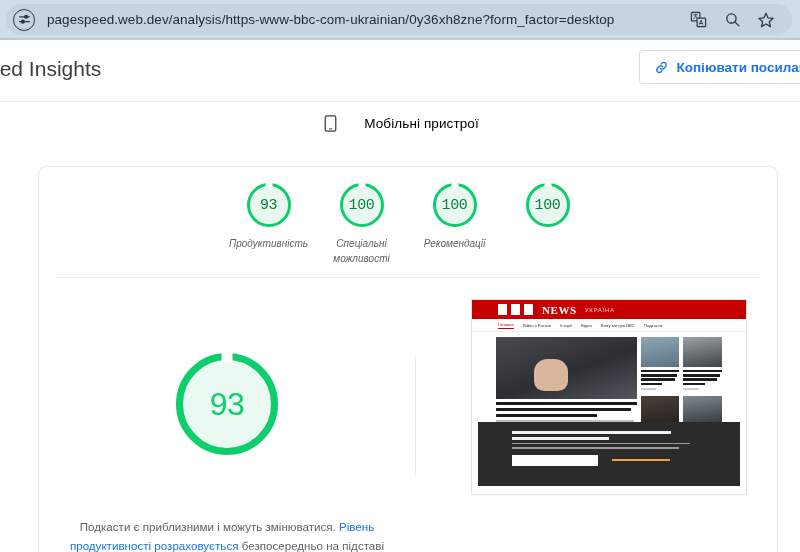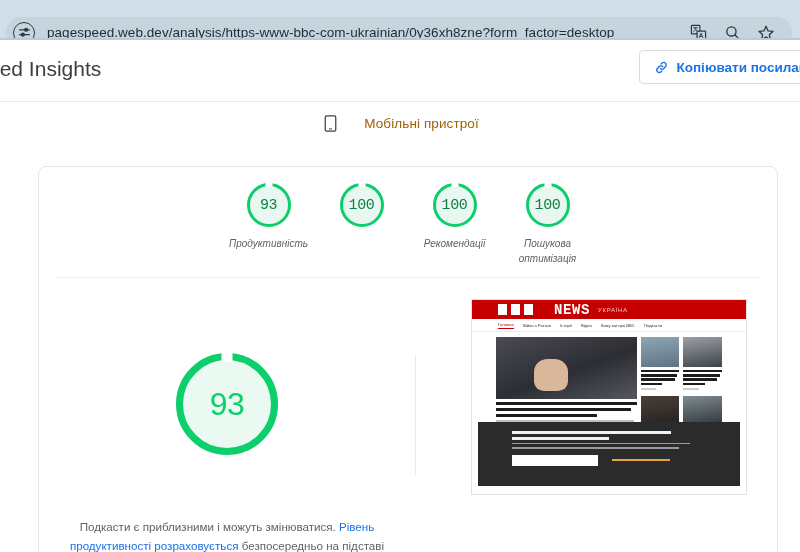--- a/index.html
+++ b/index.html
@@ -9,21 +9,21 @@
     background: #ffffff;
     overflow: hidden;
   }
 
   
   .browser-chrome {
     position: absolute; left: 0; top: 0; width: 800px; height: 38px;
     background: #cfdee7;
   }
   .omnibox {
-    position: absolute; left: 6px; top: 17px; width: 786px; height: 31px;
+    position: absolute; left: 6px; top: 4px; width: 786px; height: 31px;
     background: #c5d4dd; border-radius: 16px;
     display: flex; align-items: center; justify-content: center;
   }
   .site-tune-icon {
     width: 22px; height: 22px; margin-left: 7px; flex: 0 0 auto;
     border-radius: 50%; border: 1.6px solid #2b3a42;
     display: flex; align-items: center; justify-content: center;
   }
   .site-tune-icon svg { display: block; }
   .url-text {
@@ -68,21 +68,21 @@
     position: relative; height: 44px;
     display: flex; align-items: flex-start; justify-content: center;
     gap: 36px; padding-top: 6px;
   }
   .tab {
     display: flex; align-items: center; gap: 9px;
     font-size: 13.5px; padding: 6px 4px 0 4px; cursor: pointer;
     position: relative;
   }
   .tab .tab-label { font-weight: 500; letter-spacing: .1px; }
-  .tab.inactive .tab-label { color: #a16207; margin-left: 16px; }
+  .tab.inactive .tab-label { color: #000000; margin-left: 16px; }
   .tab.active .tab-label { color: #1a73e8; }
   .tab .tab-underline {
     position: absolute; left: -6px; right: -6px; bottom: -14px;
     height: 3px; background: #1a73e8; border-radius: 2px;
   }
   .tab-icon { width: 18px; height: 18px; display:flex; align-items:center; justify-content:center; }
 
   
   .card {
     position: absolute; left: 38px; top: 126px;
@@ -169,22 +169,22 @@
     background: #ffffff;
     border: 1px solid #e2e2e2;
     overflow: hidden;
   }
   .bbc-bar {
     height: 19px; background: #c60000; display: flex; align-items: center;
     padding-left: 26px; gap: 4px;
   }
   .bbc-block { width: 9px; height: 11px; background: #fff; }
   .bbc-news {
-    color: #fff; font-size: 14px; font-weight: 700; letter-spacing: .6px;
-    margin-left: 17px; font-family: Liberation Mono, monospace;
+    color: #fff; font-size: 11px; font-weight: 700; letter-spacing: .6px;
+    margin-left: 5px; font-family: Liberation Serif, serif;
   }
   .bbc-sub { color: #f0c9c9; font-size: 6px; letter-spacing: .7px; margin-left: 4px; }
   .bbc-nav {
     height: 13px; background: #fff; border-bottom: 1px solid #eee;
     display: flex; align-items: center; gap: 9px; padding-left: 26px;
   }
   .bbc-nav span { font-size: 4.2px; color: #333; }
   .bbc-nav span:first-child { color: #c60000; border-bottom: 1.5px solid #c60000; padding-bottom: 1px; }
   .bbc-grid { padding: 5px 24px 0 24px; display: flex; gap: 4px; }
   .bbc-lead { width: 142px; }
@@ -309,36 +309,36 @@
           <span class="val">93</span>
         </div>
         <div class="score-label">Продуктивність</div>
       </div>
 
       <div class="score-item">
         <div class="gauge-sm">
           <span class="gap"></span>
           <span class="val">100</span>
         </div>
+        <div class="score-label">Спеціальні можливості</div>
       </div>
 
       <div class="score-item">
         <div class="gauge-sm">
           <span class="gap"></span>
           <span class="val">100</span>
         </div>
         <div class="score-label">Рекомендації</div>
       </div>
 
       <div class="score-item">
         <div class="gauge-sm">
           <span class="gap"></span>
           <span class="val">100</span>
         </div>
-        <div class="score-label">Пошукова оптимізація</div>
       </div>
     </div>
 
     <div class="divider-h"></div>
 
     <div class="lower">
 
       <div class="gauge-col">
         <div class="gauge-lg-wrap">
           <div class="gauge-lg">

